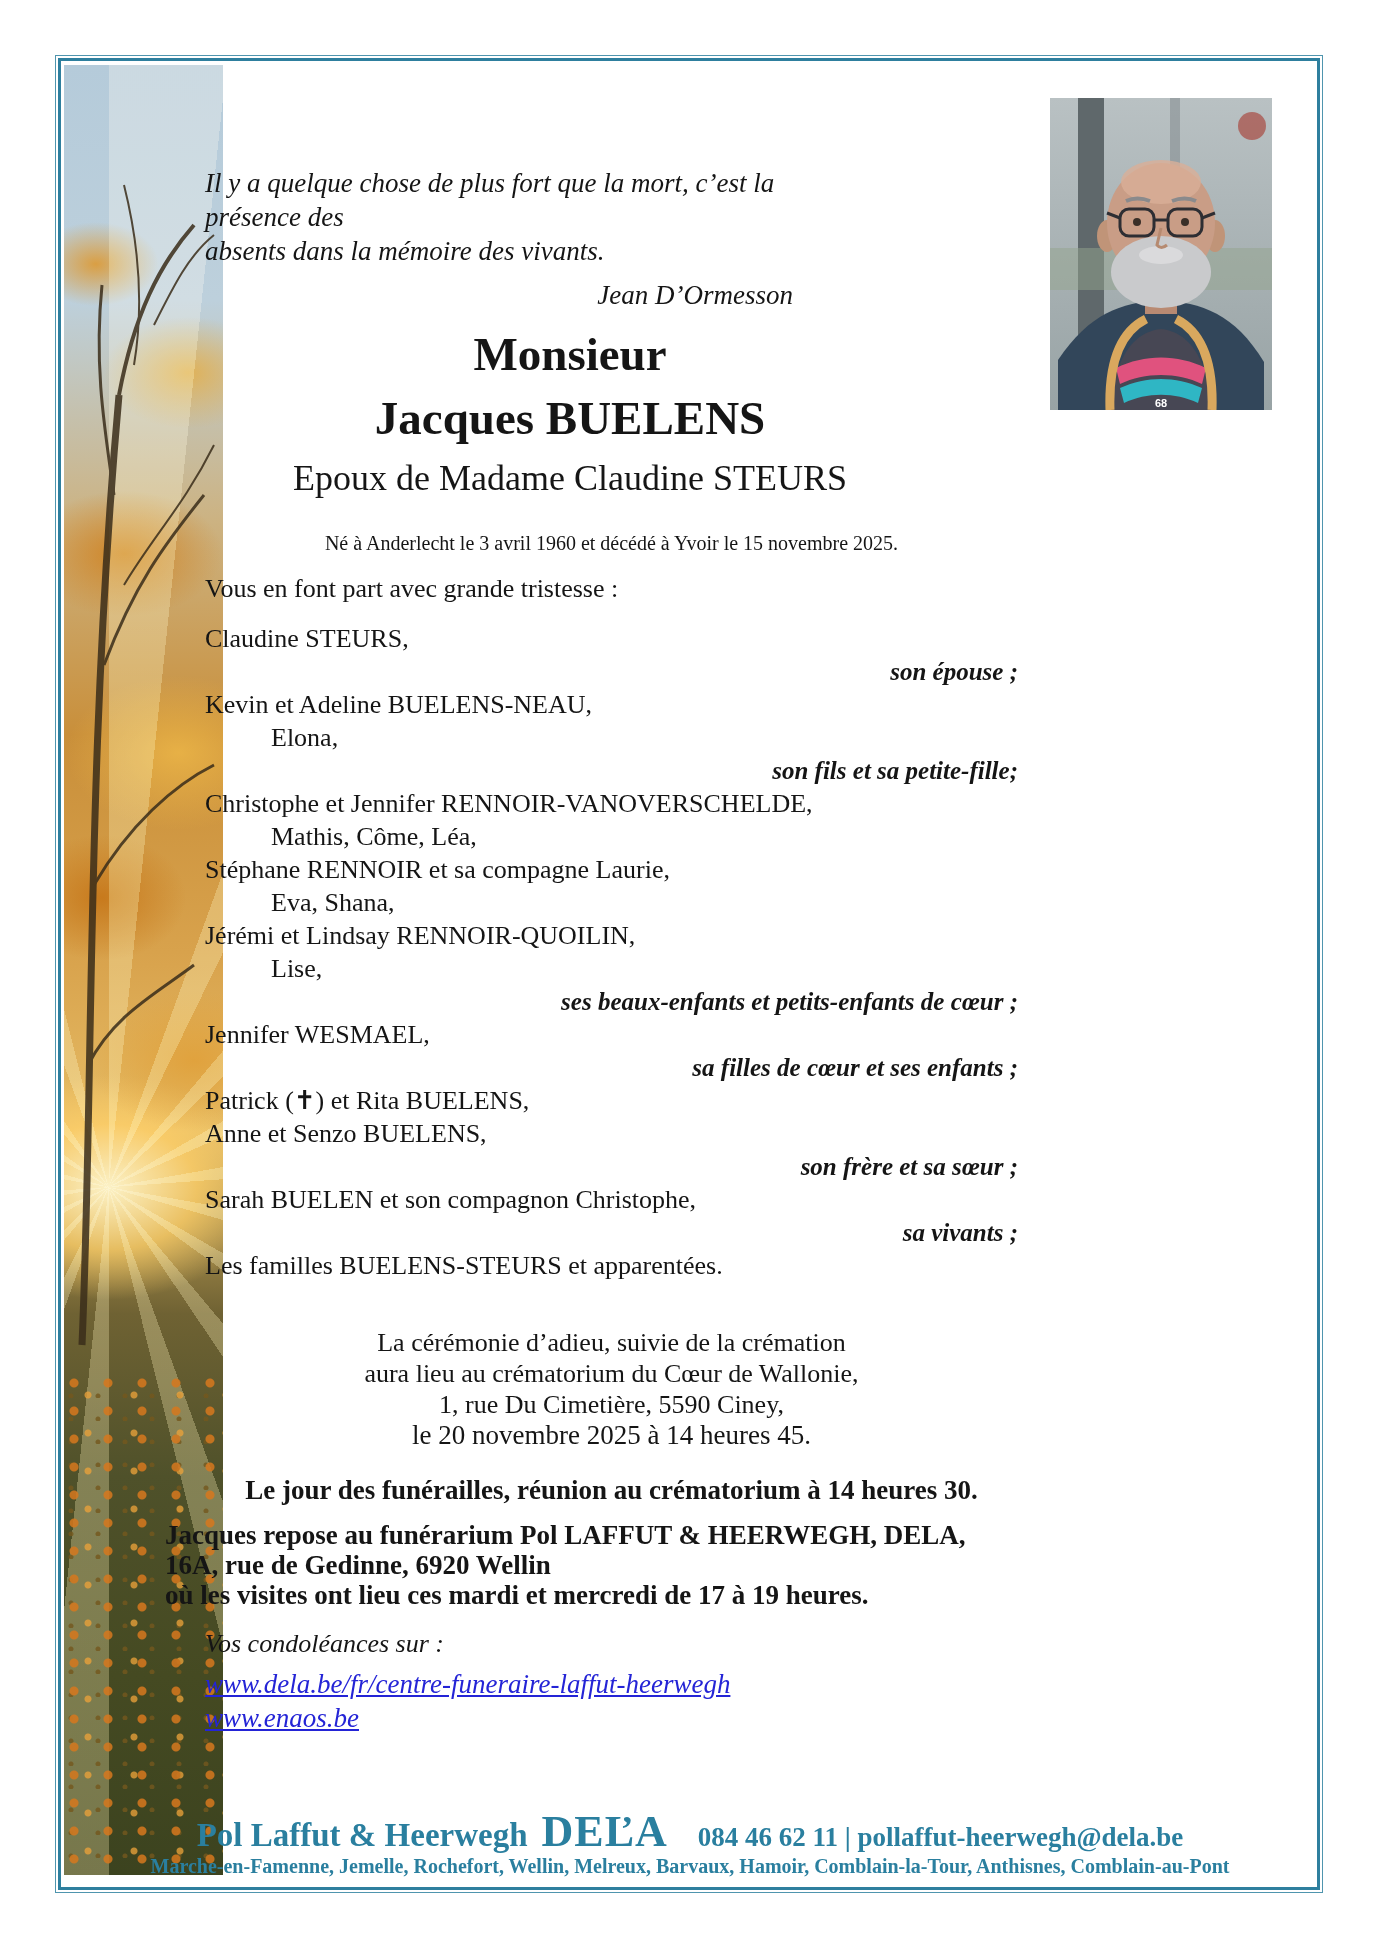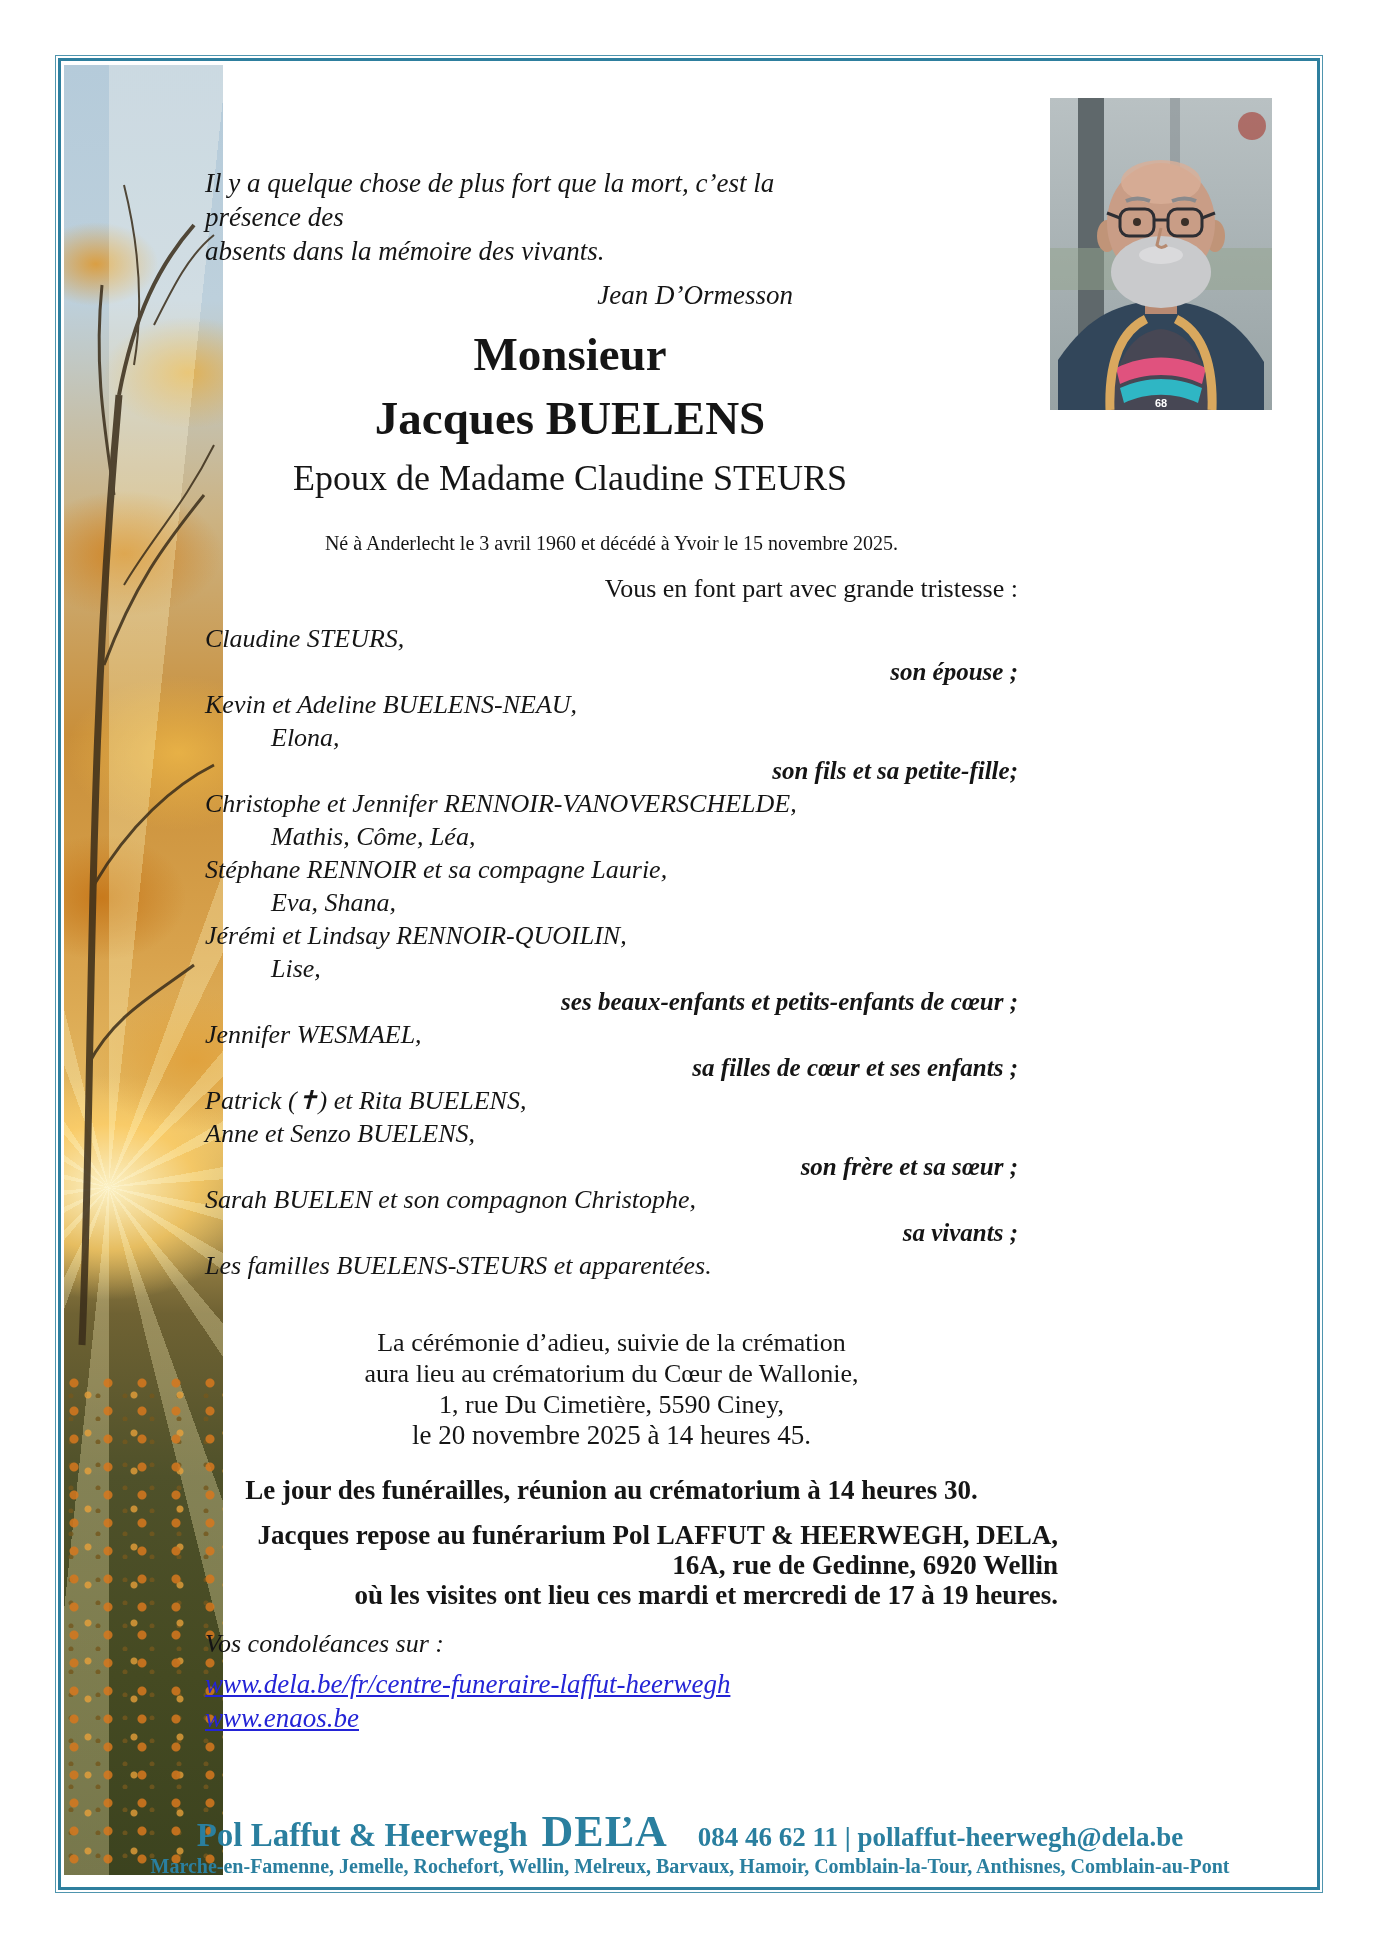--- a/index.html
+++ b/index.html
@@ -40,36 +40,36 @@
   
   .quote{position:absolute;left:205px;top:166px;width:600px;font-style:italic;font-size:27px;line-height:34px;}
   .quote-author{text-align:right;margin-top:10px;padding-right:12px;}
 
   
   .titles{position:absolute;left:205px;top:322px;width:730px;text-align:center;}
   .t-sal,.t-name{font-size:47px;line-height:64px;font-weight:bold;}
   .t-spouse{font-size:36px;line-height:56px;}
 
   .birth{position:absolute;left:205px;top:528px;width:813px;text-align:center;font-size:20px;line-height:30px;}
-  .intro{position:absolute;left:205px;top:574px;width:813px;font-size:26px;line-height:30px;text-align:right;}
+  .intro{position:absolute;left:205px;top:574px;width:813px;font-size:26px;line-height:30px;}
 
   
   .family{position:absolute;left:205px;top:622px;width:813px;font-size:26px;}
-  .fam-name,.fam-indent,.fam-rel{line-height:33px;height:33px;font-style:italic;}
+  .fam-name,.fam-indent,.fam-rel{line-height:33px;height:33px;}
   .fam-indent{padding-left:66px;}
   .fam-rel{text-align:right;font-weight:bold;font-style:italic;font-size:25px;}
 
   
   .ceremony{position:absolute;left:205px;top:1327px;width:813px;text-align:center;font-size:26px;line-height:31px;}
   .ceremony .bold-line{font-weight:normal;font-size:27px;}
 
   .funeral-day{position:absolute;left:165px;top:1475px;width:893px;text-align:center;
                font-weight:bold;font-size:27px;line-height:31px;}
 
-  .repose{position:absolute;left:165px;top:1520px;width:893px;text-align:right;
+  .repose{position:absolute;left:165px;top:1520px;width:893px;text-align:left;
           font-weight:bold;font-size:27px;line-height:30px;}
 
   .condolences{position:absolute;left:205px;top:1629px;width:813px;text-align:left;font-size:26px;line-height:30px;}
   .condolences .cond-label{font-style:italic;}
   .condolences .links{margin-top:8px;line-height:34px;}
   .condolences a{display:block;color:#2424d6;font-style:italic;text-decoration:underline;font-size:27px;}
 
   
   .footer{position:absolute;left:62px;top:1806px;width:1256px;text-align:center;color:#2a7f9f;}
   .f-row{display:flex;justify-content:center;align-items:baseline;gap:14px;height:44px;}

